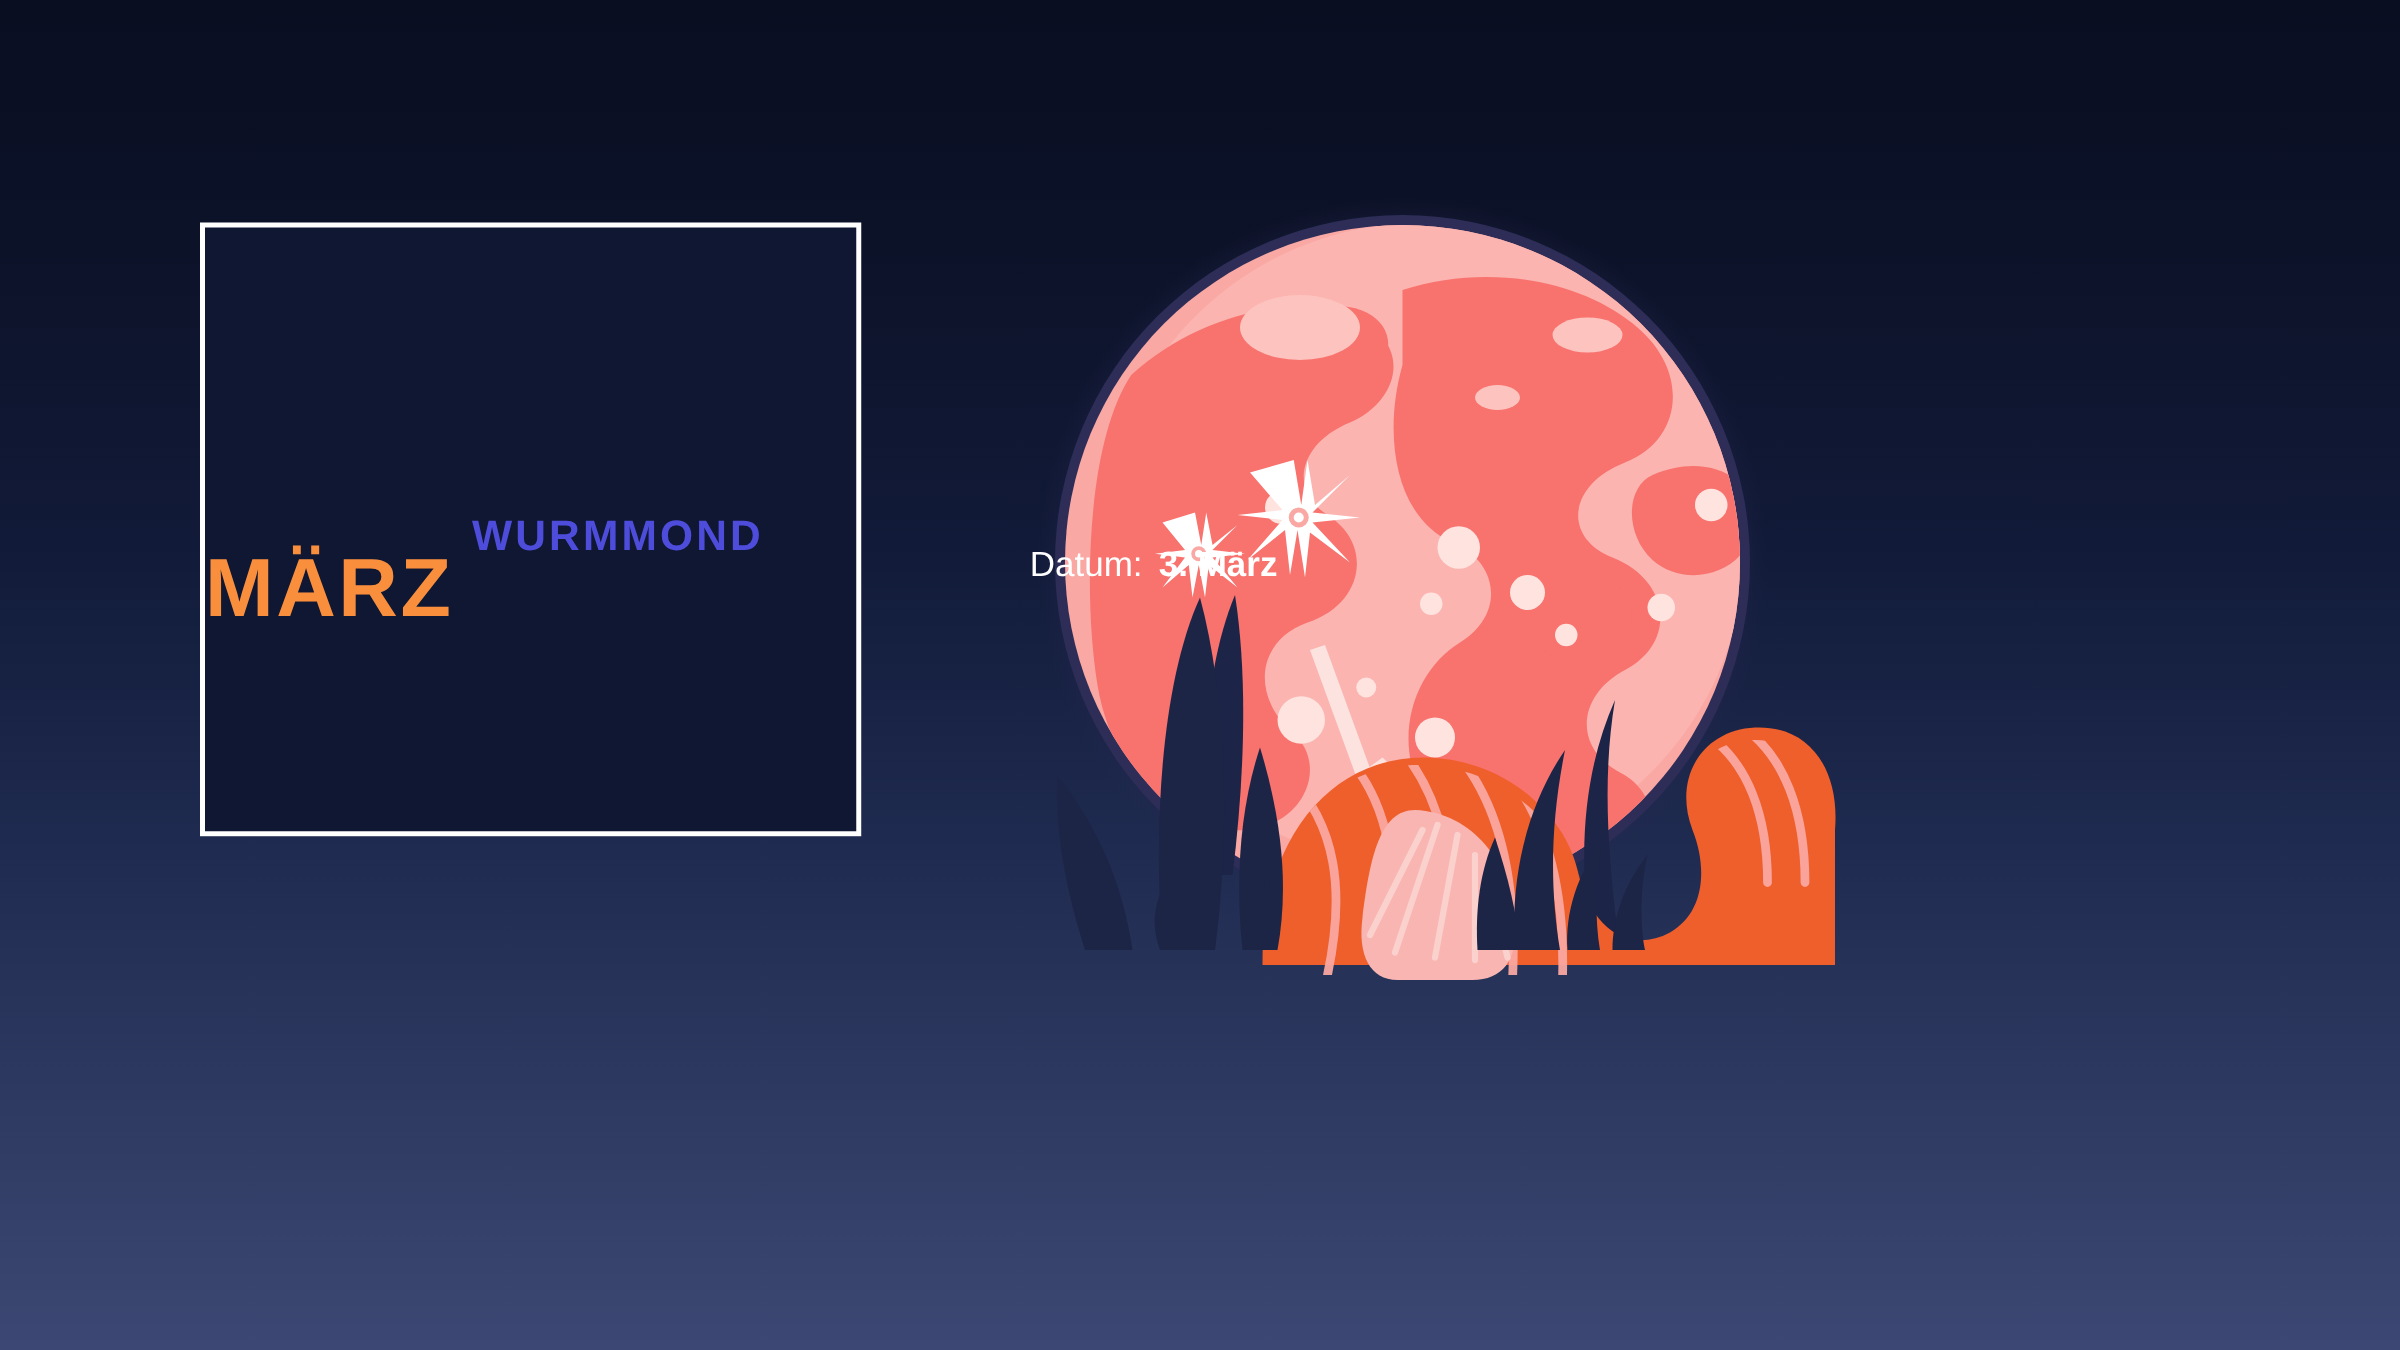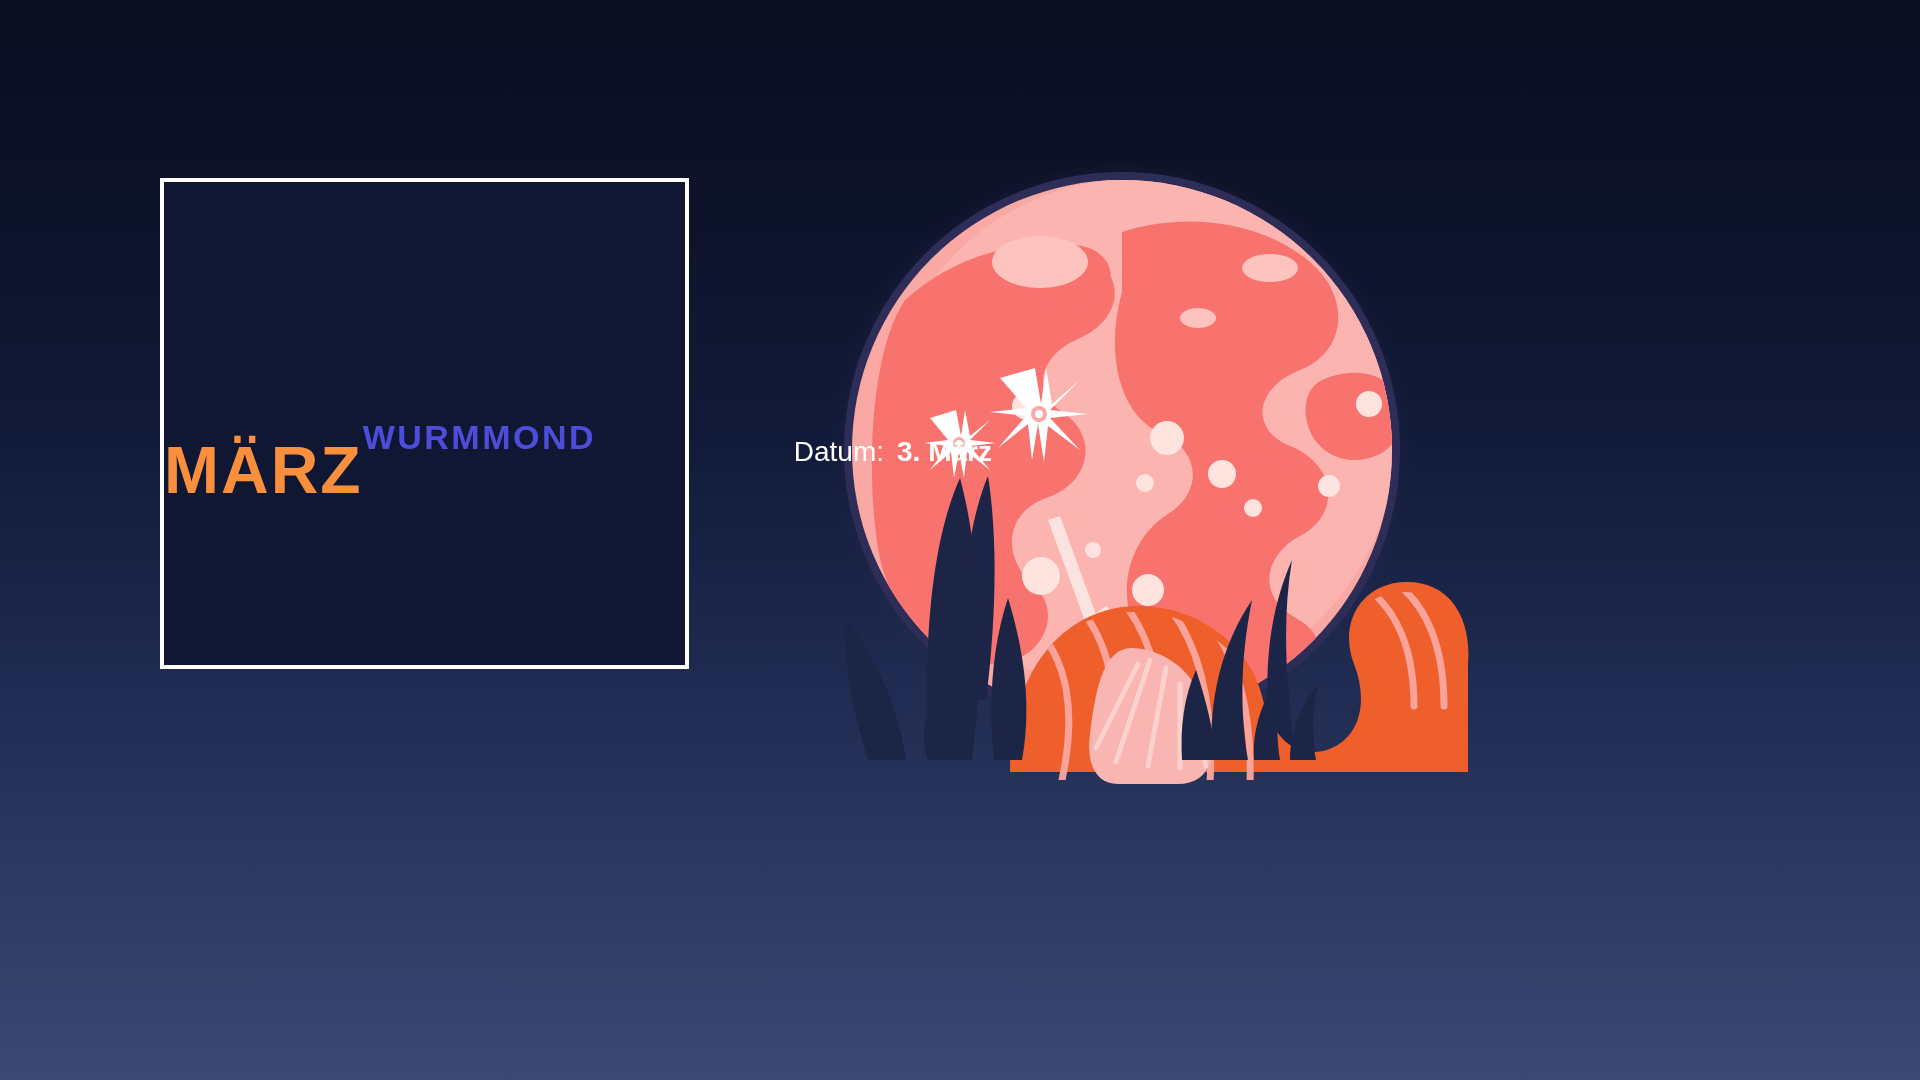--- a/index.html
+++ b/index.html
@@ -55,21 +55,21 @@
     padding: 0;
     color: #f98f3d;
     font-size: 66px;
     font-weight: 700;
     letter-spacing: 2px;
     line-height: 1;
     margin-top: 92px;
   }
 
   #moon-name {
-    margin: 0;
+    margin: 15px;
     padding: 0;
     color: #4e4ddb;
     font-size: 34px;
     font-weight: 700;
     letter-spacing: 2.5px;
     line-height: 1;
     margin-top: 26px;
   }
 
   #card-divider {

